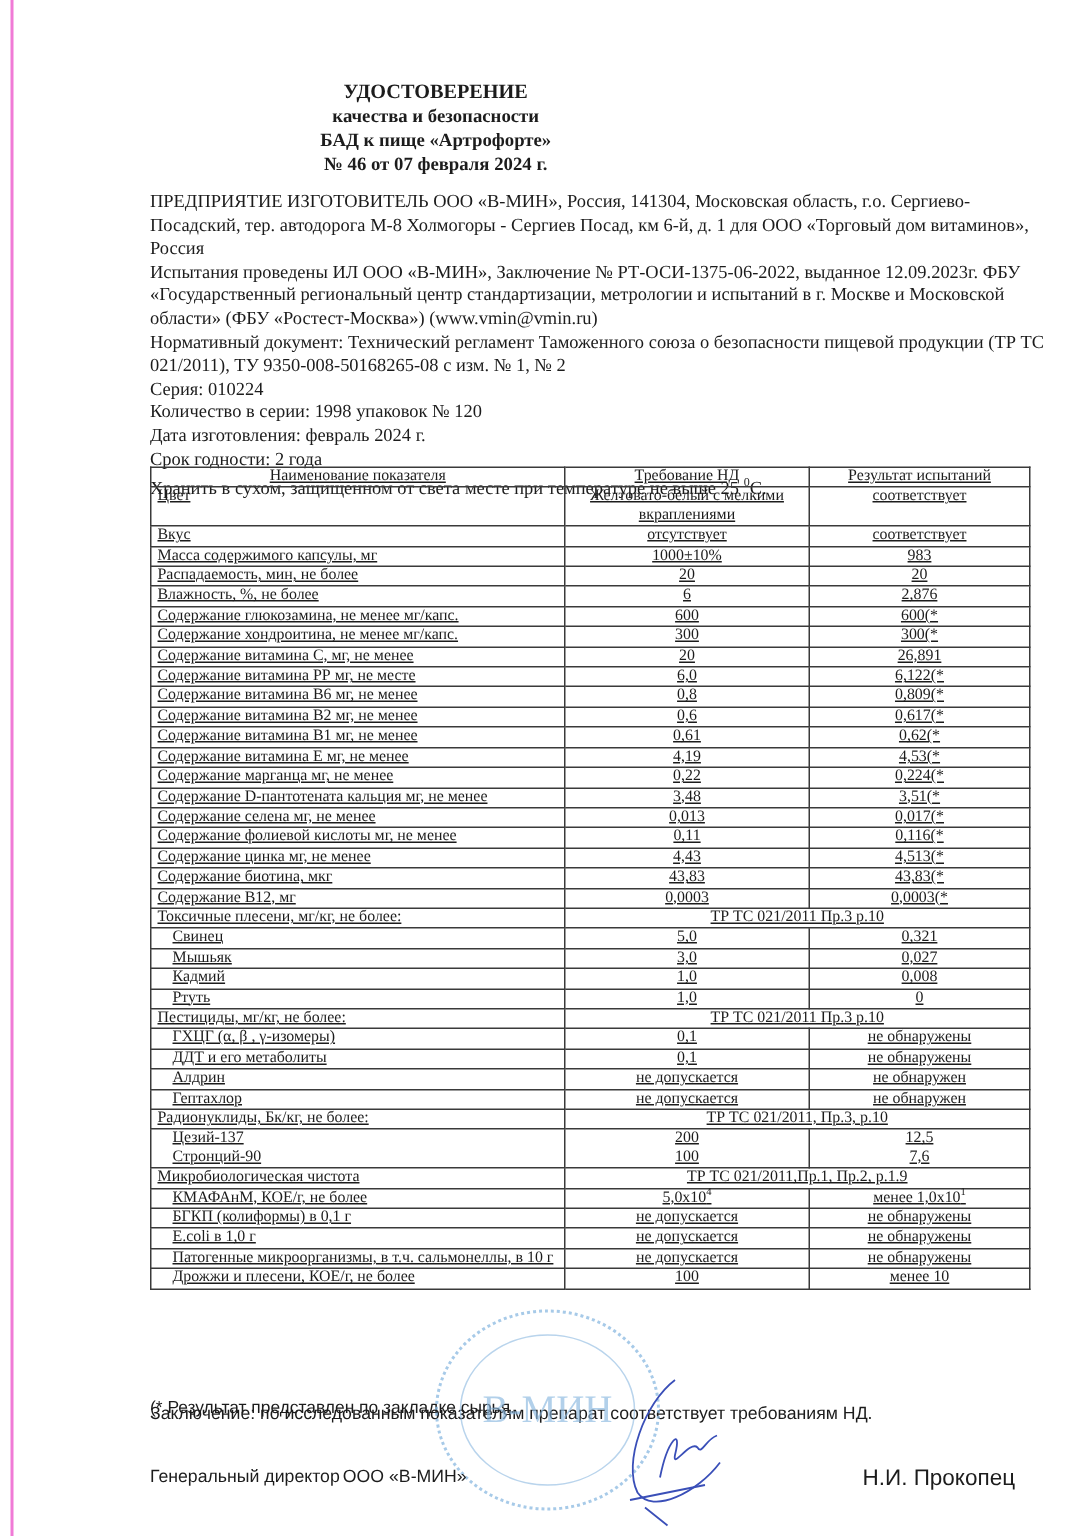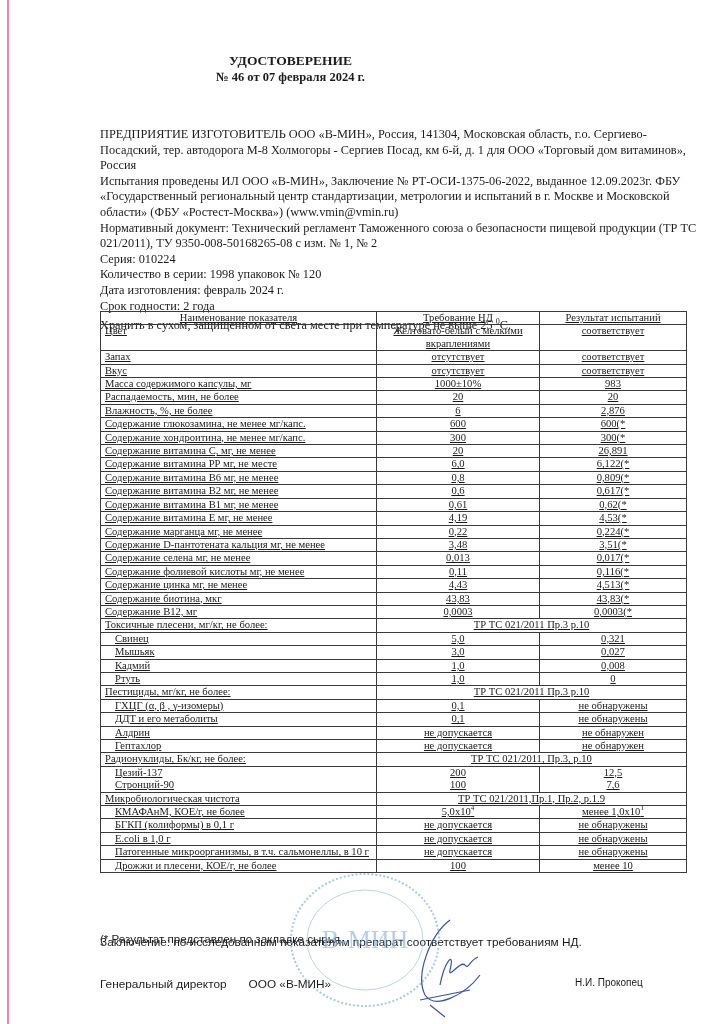--- a/index.html
+++ b/index.html
@@ -22,32 +22,34 @@
   table.spec td.c { text-align: center; }
   table.spec td.ind { padding-left: 14px; }
   table.spec col.c1 { width: 276px; }
   table.spec col.c2 { width: 163px; }
   table.spec col.c3 { width: 147px; }
   .stack span { display: block; }
   sup.s { font-size: 7px; line-height: 0; }
   .footnote { position: absolute; left: 100px; top: 905px; font-size: 11.6px; font-family: "Liberation Sans", "DejaVu Sans", sans-serif; margin-top: 27px; }
   .conclusion { position: absolute; left: 100px; top: 935px; font-size: 11.8px; font-family: "Liberation Sans", "DejaVu Sans", sans-serif; }
   .director { position: absolute; left: 100px; top: 977px; font-size: 11.8px; font-family: "Liberation Sans", "DejaVu Sans", sans-serif; }
-  .director .org { margin-left: 22px; }
-  .signer { position: absolute; left: 575px; top: 977px; font-size: 10px; font-family: "Liberation Sans", "DejaVu Sans", sans-serif; }
+  .director .org { margin-left: 2px; }
+  .signer { position: absolute; left: 575px; top: 977px; font-size: 15px; font-family: "Liberation Sans", "DejaVu Sans", sans-serif; }
   .stamp { position: absolute; left: 285px; top: 870px; width: 160px; height: 140px; pointer-events: none; }
   .signature { position: absolute; left: 410px; top: 915px; width: 80px; height: 105px; pointer-events: none; }
 </style>
 </head>
 <body>
 
 <div class="edge-line"></div>
 
 <div class="header">
   <div class="t1">УДОСТОВЕРЕНИЕ</div>
+  <div class="t2">качества и безопасности</div>
+  <div class="t2">БАД  к пище «Артрофорте»</div>
   <div class="t2">№ 46 от 07 февраля 2024 г.</div>
 </div>
 
 <div class="info">
   <p>ПРЕДПРИЯТИЕ ИЗГОТОВИТЕЛЬ ООО «В-МИН», Россия, 141304, Московская область, г.о. Сергиево-Посадский, тер. автодорога М-8 Холмогоры - Сергиев Посад, км 6-й, д. 1 для ООО «Торговый дом витаминов», Россия</p>
   <p>Испытания проведены ИЛ ООО «В-МИН», Заключение № РТ-ОСИ-1375-06-2022, выданное 12.09.2023г. ФБУ «Государственный региональный центр стандартизации, метрологии и испытаний в г. Москве и Московской области» (ФБУ «Ростест-Москва») (www.vmin@vmin.ru)</p>
   <p>Нормативный документ: Технический регламент Таможенного союза о безопасности пищевой продукции (ТР ТС 021/2011), ТУ 9350-008-50168265-08 с изм. № 1, № 2</p>
   <p>Серия: 010224</p>
   <p>Количество в серии: 1998 упаковок № 120</p>
   <p>Дата изготовления: февраль 2024 г.</p>
@@ -65,25 +67,20 @@
     <tr>
       <td class="c">Наименование показателя</td>
       <td class="c">Требование НД</td>
       <td class="c">Результат испытаний</td>
     </tr>
   </thead>
   <tbody id="main-rows">
       <tr>
         <td>Цвет</td>
         <td class="c">Желтовато-белый с мелкими вкраплениями</td>
-        <td class="c">соответствует</td>
-      </tr>
-      <tr>
-        <td>Запах</td>
-        <td class="c">отсутствует</td>
         <td class="c">соответствует</td>
       </tr>
       <tr>
         <td>Вкус</td>
         <td class="c">отсутствует</td>
         <td class="c">соответствует</td>
       </tr>
       <tr>
         <td>Масса содержимого капсулы, мг</td>
         <td class="c">1000±10%</td>

